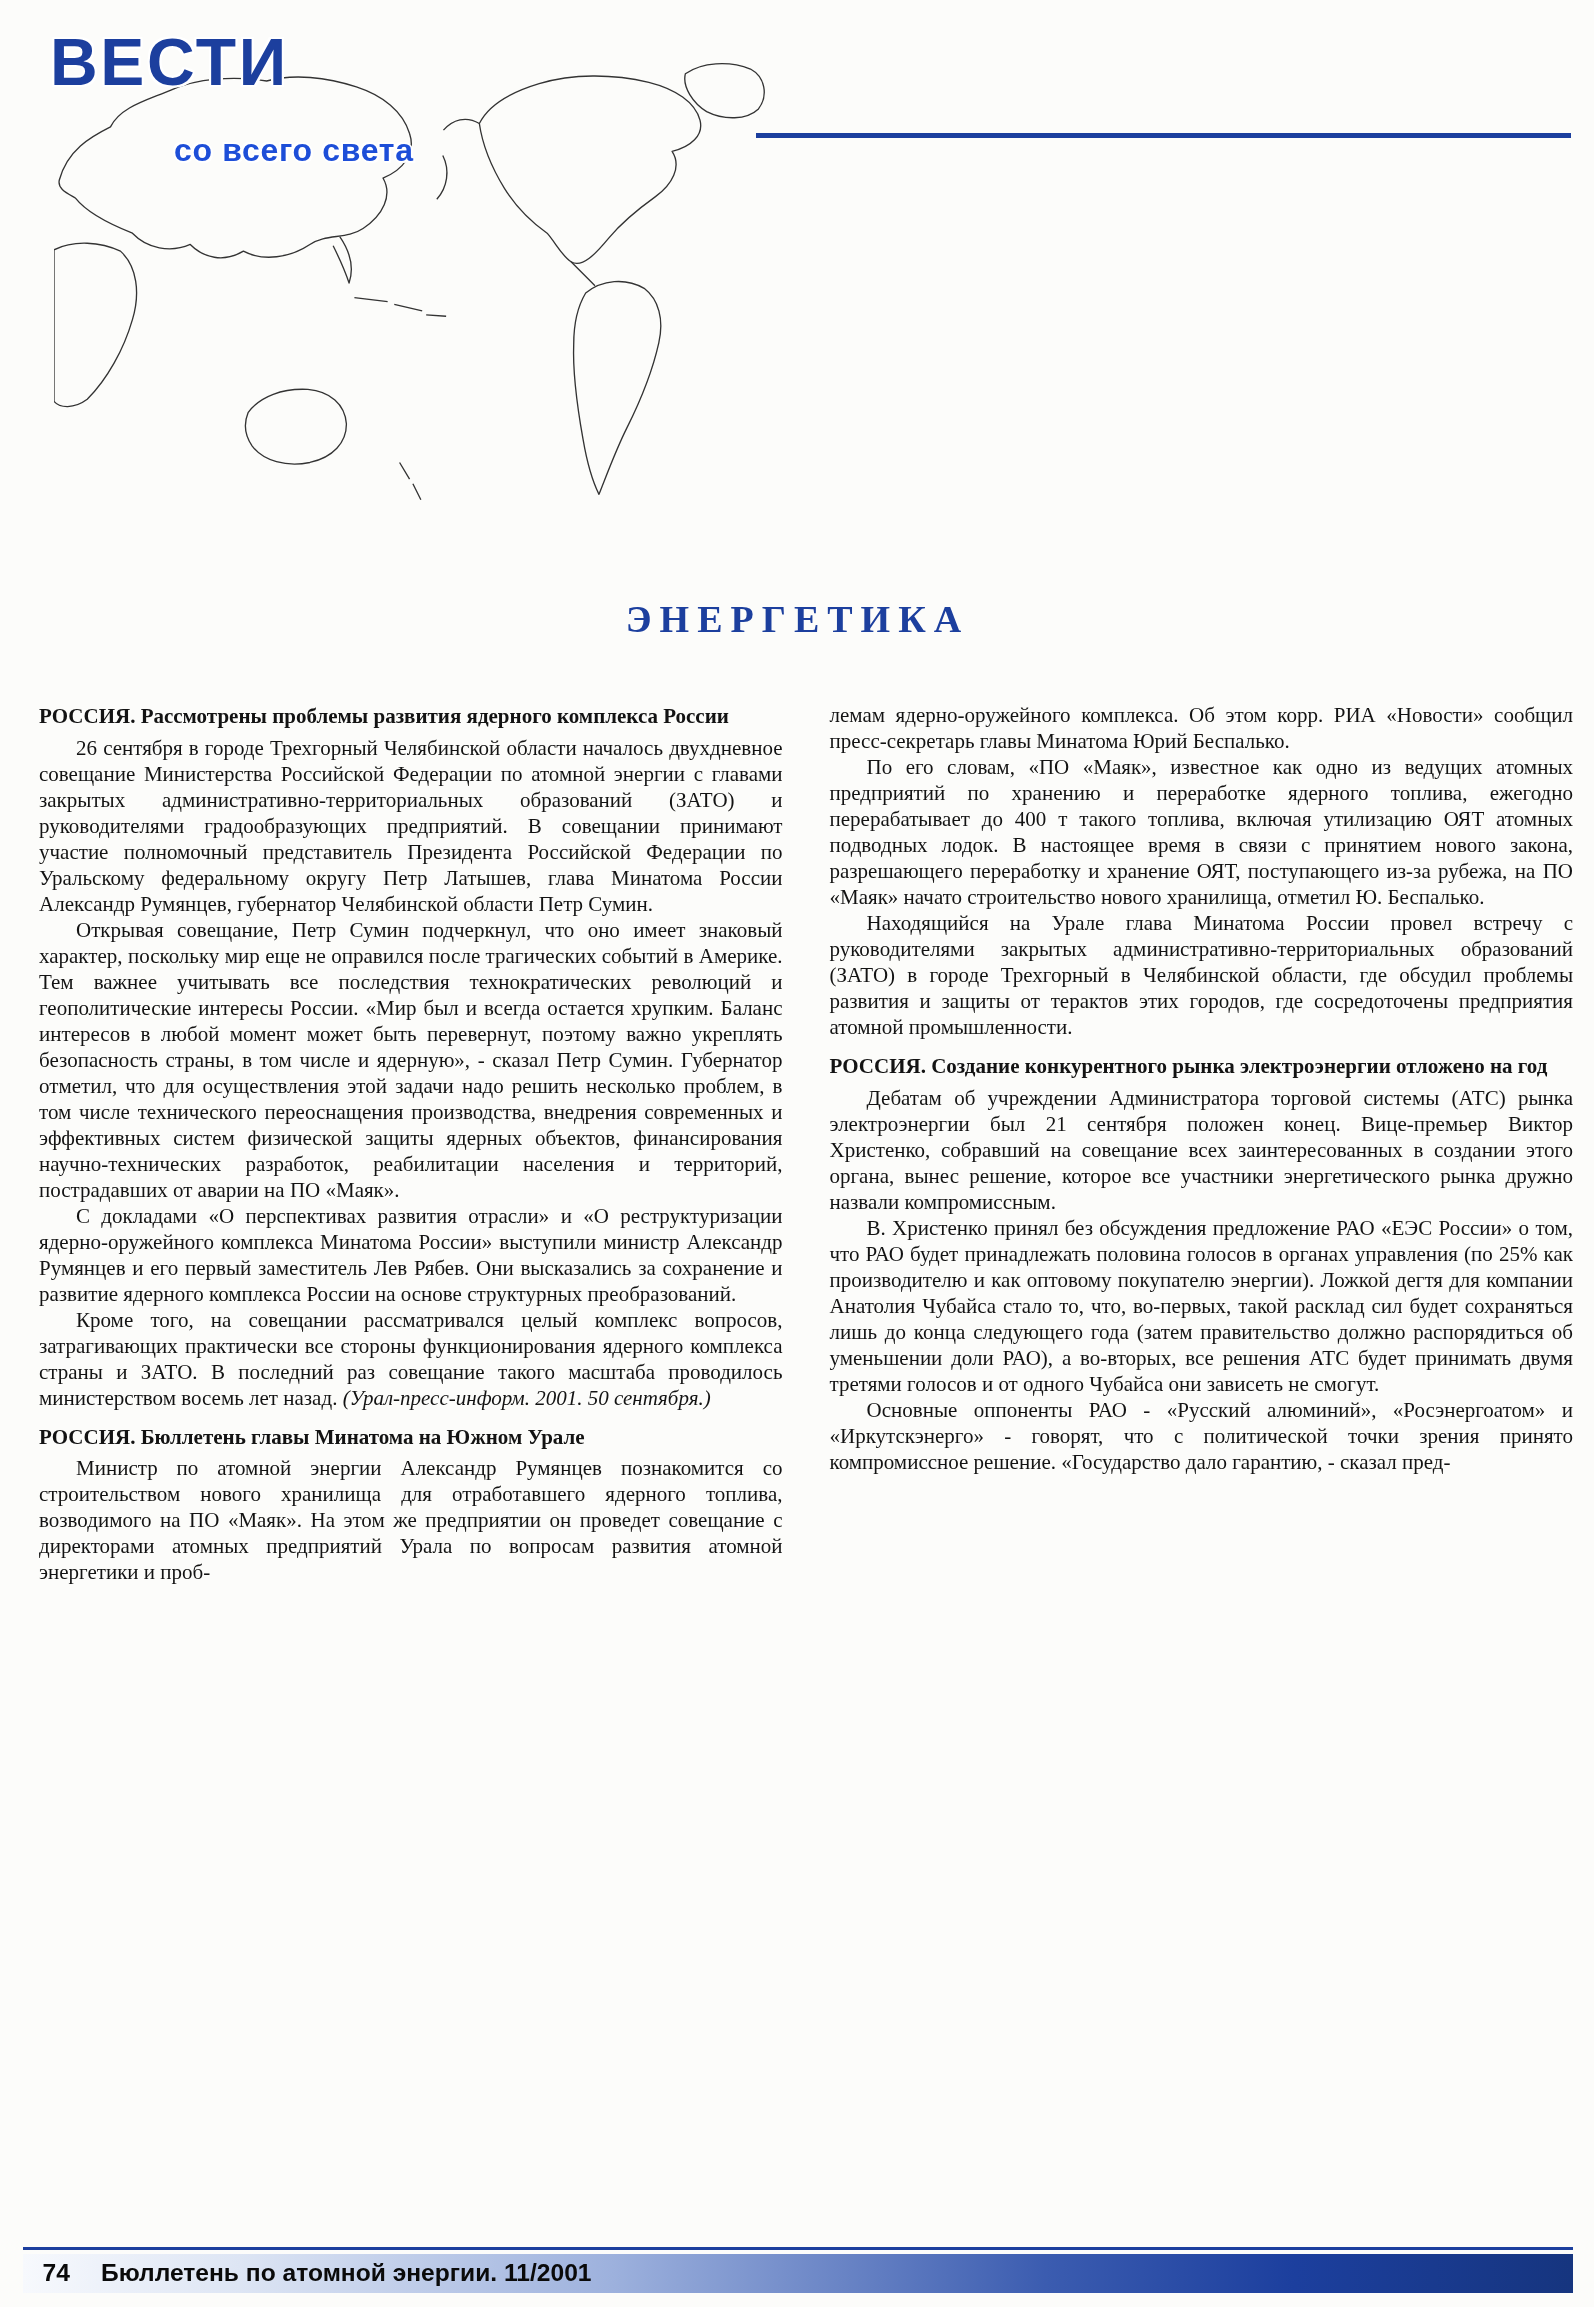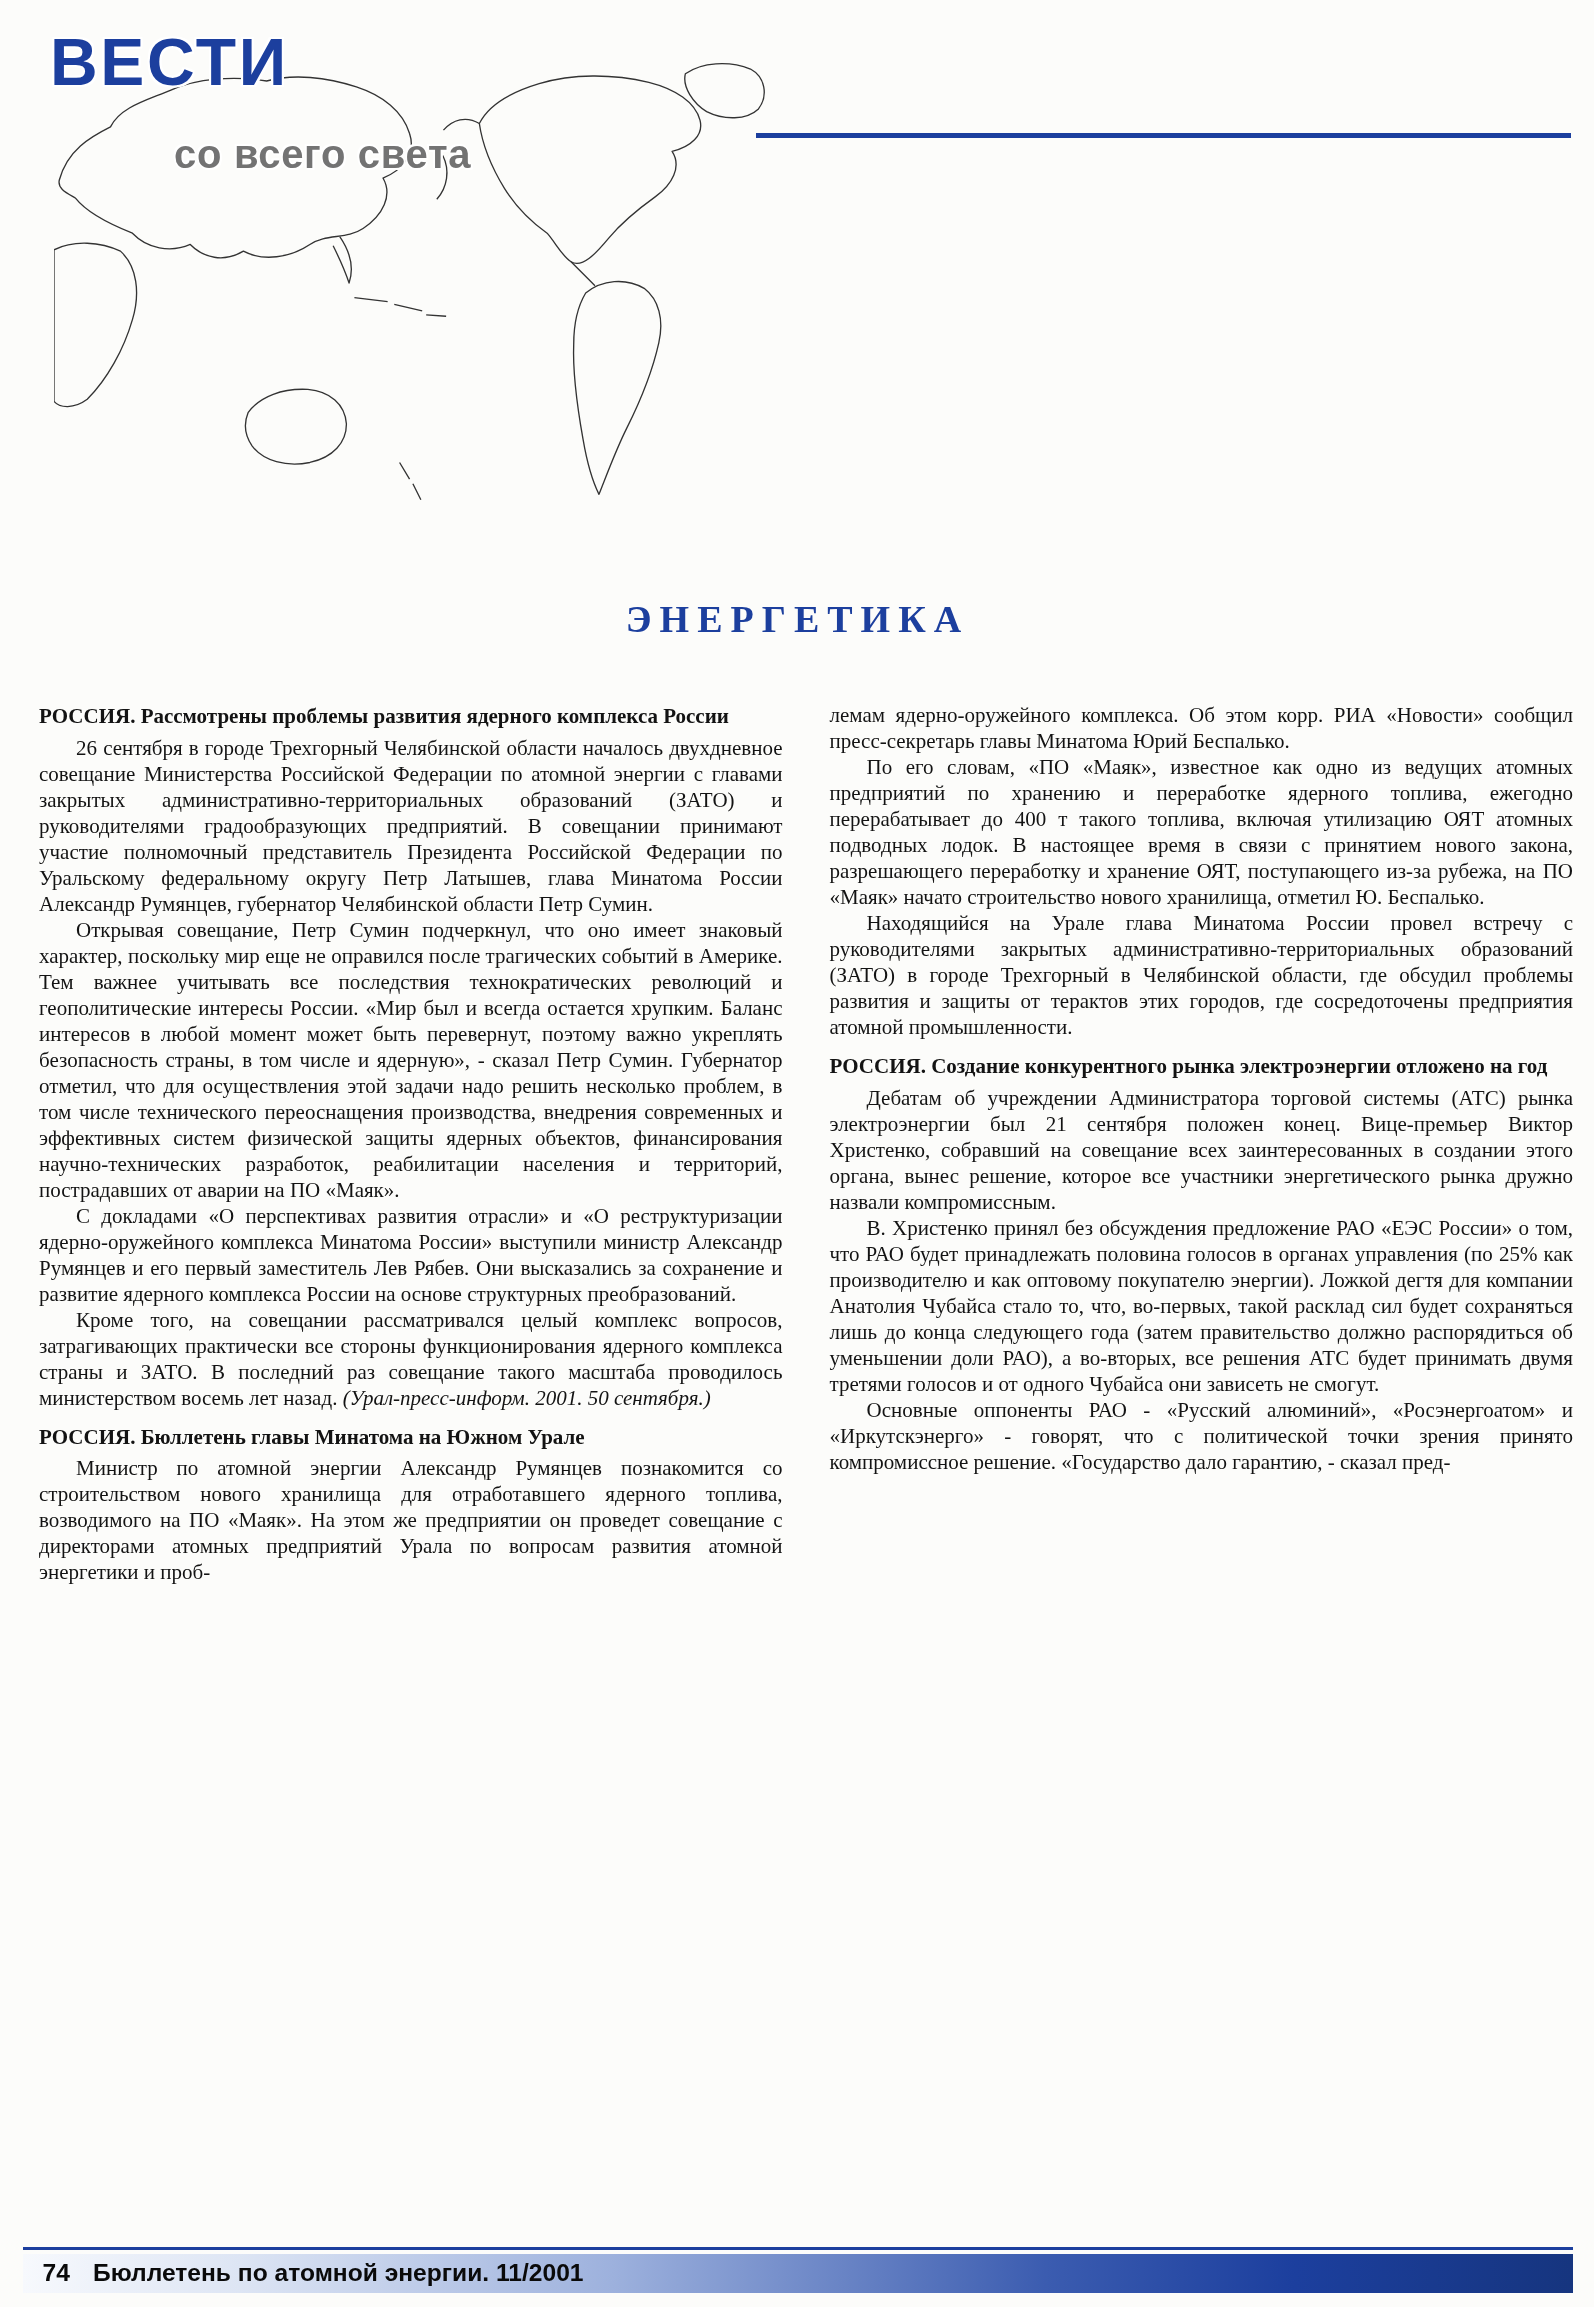--- a/index.html
+++ b/index.html
@@ -11,21 +11,21 @@
   
   .masthead{
     position:absolute;left:50px;top:29px;z-index:4;
     font-family:"Liberation Sans",sans-serif;font-weight:bold;
     font-size:66px;letter-spacing:2.7px;color:#1c3f9e;line-height:1;
     text-shadow:2px 0 0 #fff,-2px 0 0 #fff,0 2px 0 #fff,0 -2px 0 #fff,2px 2px 0 #fff,-2px -2px 0 #fff,2px -2px 0 #fff,-2px 2px 0 #fff;
   }
   .masthead-sub{
     position:absolute;left:174px;top:134px;z-index:4;
     font-family:"Liberation Sans",sans-serif;font-weight:bold;
-    font-size:40px;letter-spacing:0.7px;color:#737373;line-height:1;
+    font-size:32px;letter-spacing:0.7px;color:#1d4ed8;line-height:1;
     text-shadow:2px 0 0 #fff,-2px 0 0 #fff,0 2px 0 #fff,0 -2px 0 #fff,2px 2px 0 #fff,-2px -2px 0 #fff;
   }
   .toprule{
     position:absolute;left:756px;top:133px;width:815px;height:5.3px;
     background:#1c3f9e;
   }
   
   .map{position:absolute;left:54px;top:37px;width:751px;height:512px;z-index:1;}
   
   .section-title{
@@ -47,21 +47,21 @@
   .column h3{
     margin:13.3px 0 5.3px 0;font-size:21px;line-height:26px;
     font-weight:bold;text-align:left;
   }
   .column h3:first-child{margin-top:1.3px;}
   .cite{font-style:italic;}
   
   .footer{position:absolute;left:22.6px;top:2247px;width:1550px;}
   .footer-line{height:3.3px;background:#1c3f9e;margin-bottom:3.3px;}
   .footer-bar{
-    height:39px;display:flex;align-items:center;gap:23px;
+    height:39px;display:flex;align-items:center;gap:31px;
     padding-left:20px;box-sizing:border-box;
     background:linear-gradient(90deg,#f7f9fd 0%,#dde5f4 14%,#9db1dd 38%,#3b5cb0 66%,#1c3f9e 82%,#16357f 100%);
     font-family:"Liberation Sans",sans-serif;font-weight:bold;
     font-size:24.6px;color:#0a0a0a;
   }
 </style>
 </head>
 <body>
 
 <div class="masthead">ВЕСТИ</div>

